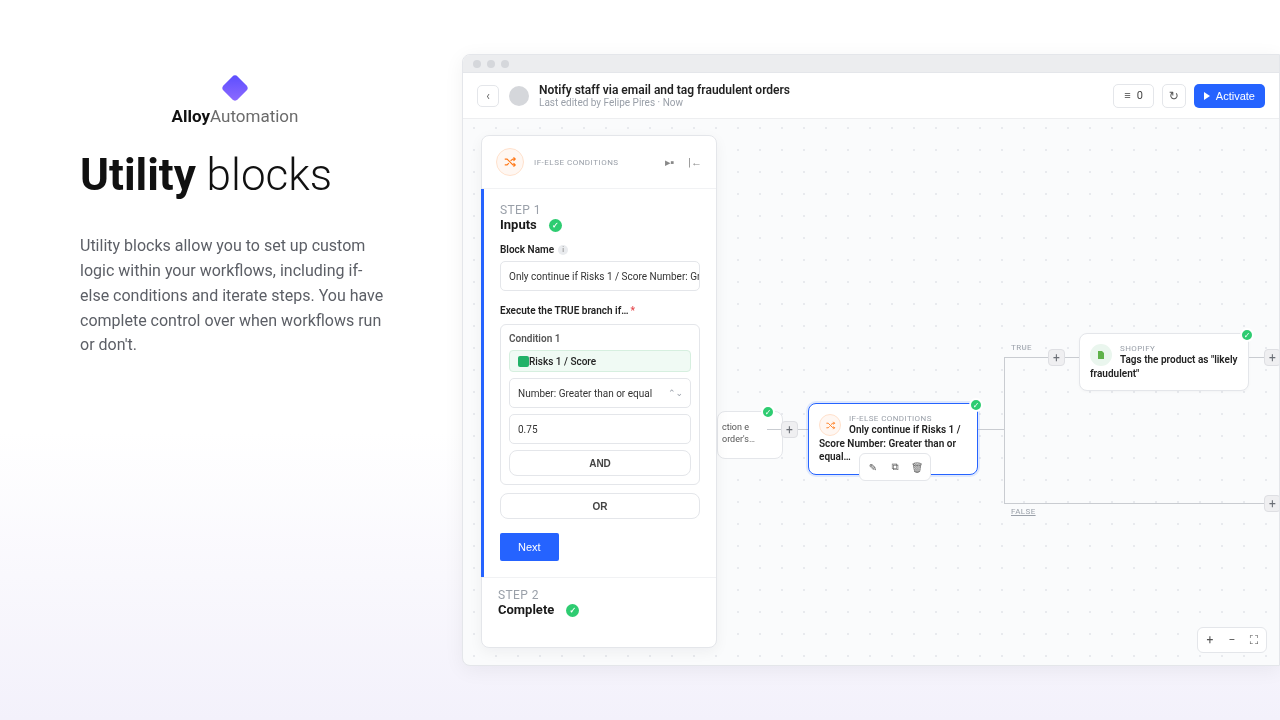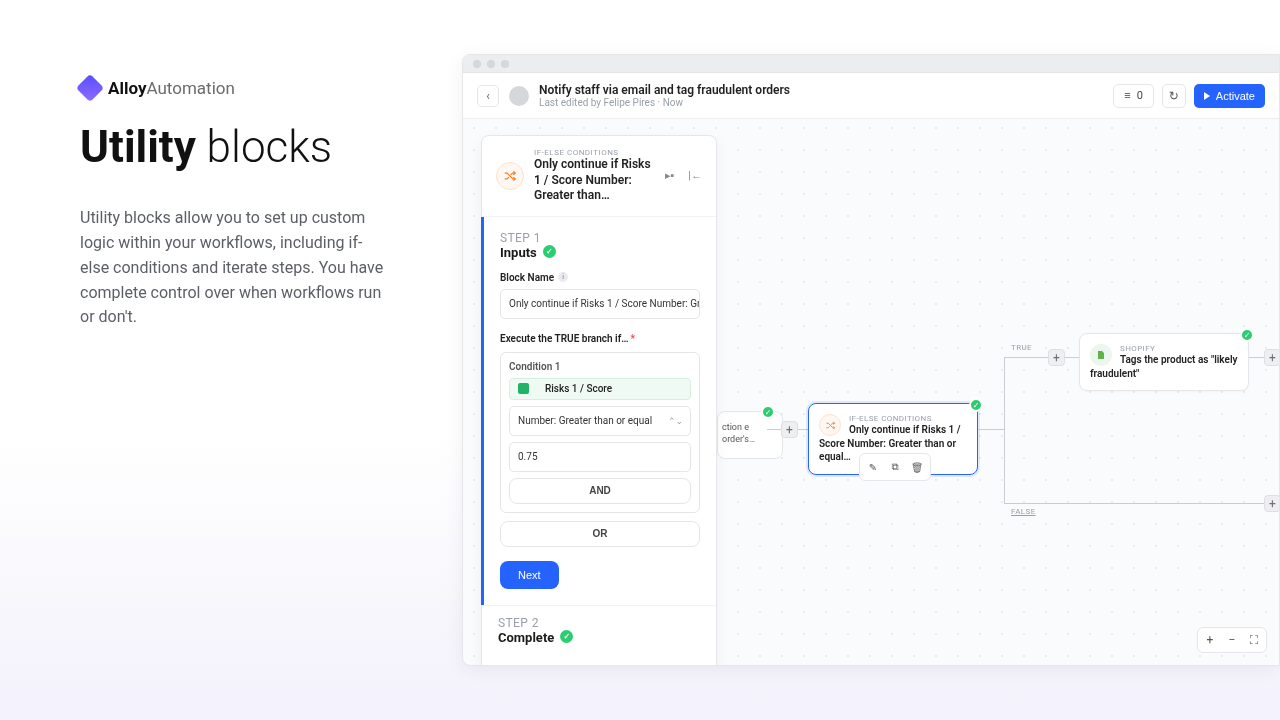--- a/index.html
+++ b/index.html
@@ -10,21 +10,21 @@
     color: #1a1a1a;
     position: relative;
   }
 
   
   .left {
     position: absolute;
     left: 80px; top: 78px;
     width: 310px;
   }
-  .brand { display:flex; align-items:center; gap:8px; margin-bottom: 26px; }
+  .brand { display:flex; align-items:center; gap:8px; margin-bottom: 26px; flex-direction: column; }
   .brand-logo {
     width: 20px; height: 20px; border-radius: 4px;
     background: linear-gradient(135deg,#5a4dff,#8f6bff);
     transform: rotate(45deg);
   }
   .brand-text { font-size: 17px; font-weight: 700; color:#111; }
   .brand-text .light { font-weight: 400; color:#6b6b6b; }
   .hero { font-size: 44px; line-height: 1.05; font-weight: 300; color:#111; margin-bottom: 36px; }
   .hero .bold { font-weight: 700; }
   .body-copy { font-size: 16px; line-height: 1.55; color:#5c5f66; }
@@ -99,51 +99,51 @@
     display:flex;align-items:center;justify-content:center;
   }
   .shuffle-ico svg{width:14px;height:14px;stroke:#ff7a1a;fill:none;stroke-width:2;}
   .panel-head-txt { flex:1; }
   .panel-eyebrow { font-size:8px; letter-spacing:.5px; color:#9aa0a9; text-transform:uppercase; }
   .panel-title { font-size:12px; font-weight:600; color:#222; line-height:1.3; }
   .panel-head-ico{font-size:11px;color:#888;cursor:pointer;margin-left:4px;}
 
   .panel-body { padding:14px 16px 16px 16px; border-left:3px solid #2563ff; margin-left:-1px; }
   .step-lbl { font-size:12px;color:#9aa0a9;letter-spacing:.4px; }
-  .step-title { font-size:13px;font-weight:700;color:#1a1a1a;display:flex;align-items:flex-start;gap:6px;margin-bottom:12px; }
+  .step-title { font-size:13px;font-weight:700;color:#1a1a1a;display:flex;align-items:flex-end;gap:12px;margin-bottom:12px; }
   .check-badge{width:13px;height:13px;border-radius:50%;background:#2ecc71;display:flex;align-items:center;justify-content:center;color:#fff;font-size:8px;}
 
   .field-lbl{font-size:10px;font-weight:600;color:#222;display:flex;align-items:center;gap:4px;margin-bottom:6px;}
   .info-dot{width:10px;height:10px;border-radius:50%;background:#e9ebee;color:#999;font-size:7px;display:flex;align-items:center;justify-content:center;}
   .txt-input{
     width:100%;height:30px;border:1px solid #e4e6ea;border-radius:5px;
     padding:0 8px;font-size:10px;color:#333;background:#fff;
     overflow:hidden;white-space:nowrap;text-overflow:ellipsis;
     display:flex;align-items:center;
   }
   .sec-lbl{font-size:10px;font-weight:600;color:#222;margin-top:14px;margin-bottom:8px;}
   .req{color:#e5484d;margin-left:2px;}
 
   .cond-box{border:1px solid #e4e6ea;border-radius:6px;padding:8px;}
   .cond-title{font-size:10px;font-weight:600;color:#555;margin-bottom:6px;}
   .chip{
-    display:inline-flex;align-items:center;gap:16px;
+    display:inline-flex;align-items:center;gap:0;
     height:22px;padding:0 8px;border:1px solid #d6efdf;background:#f0faf4;border-radius:4px;
     font-size:10px;font-weight:500;color:#222;width:100%;
   }
   .chip .sq{width:11px;height:11px;border-radius:2px;background:#22b268;display:inline-block;}
   .select-row{margin-top:6px;position:relative;}
   .select-row .txt-input{padding-right:20px;}
   .sel-caret{position:absolute;right:8px;top:50%;transform:translateY(-50%);font-size:9px;color:#9aa0a9;}
   .logic-btn{
     width:100%;height:26px;border:1px solid #e4e6ea;border-radius:8px;background:#fff;
     font-size:10px;font-weight:600;color:#444;cursor:pointer;margin-top:6px;
   }
   .next-btn{
-    margin-top:14px;padding:0 18px;height:28px;border:none;border-radius:8px;
+    margin-top:14px;padding:0 18px;height:28px;border:none;border-radius:2px;
     background:#2563ff;color:#fff;font-size:11px;font-weight:500;cursor:pointer;
   }
   .panel-foot{padding:10px 16px 18px;border-top:1px solid #f1f2f4;}
 
   
   .node{
     position:absolute;background:#fff;border:1px solid #e4e6ea;border-radius:8px;
     padding:10px;width:162px;box-shadow:0 1px 3px rgba(0,0,0,.03);
   }
   .node.sel{border:1.5px solid #2563ff;box-shadow:0 0 0 2px rgba(37,99,255,.12);}
@@ -304,21 +304,20 @@
 
     <div class="panel">
       <div class="panel-head">
         <div class="shuffle-ico">
           <svg viewBox="0 0 24 24">
               <path d="M3 7h4l10 10h4M3 17h4l3-3m3-4 4-3h4M18 4l3 3-3 3M18 14l3 3-3 3"></path>
             </svg>
         </div>
         <div class="panel-head-txt">
           <div class="panel-eyebrow">IF-ELSE CONDITIONS</div>
-          <div class="panel-title">Only continue if Risks 1 / Score Number: Greater than…</div>
         </div>
         <div class="panel-head-ico">▸▪</div>
         <div class="panel-head-ico">|←</div>
       </div>
 
       <div class="panel-body">
         <div class="step-lbl">STEP 1</div>
         <div class="step-title">
           <span>Inputs</span>
           <span class="check-badge">✓</span>

